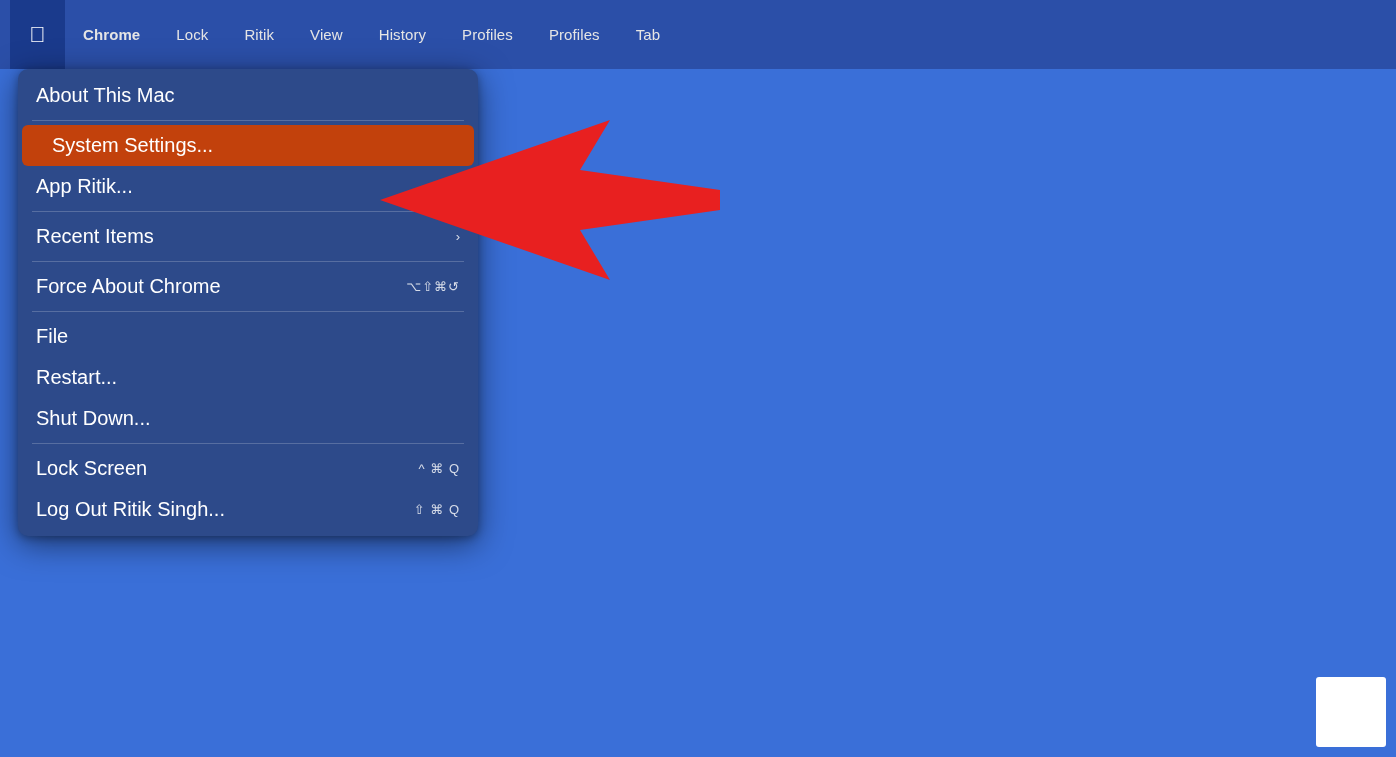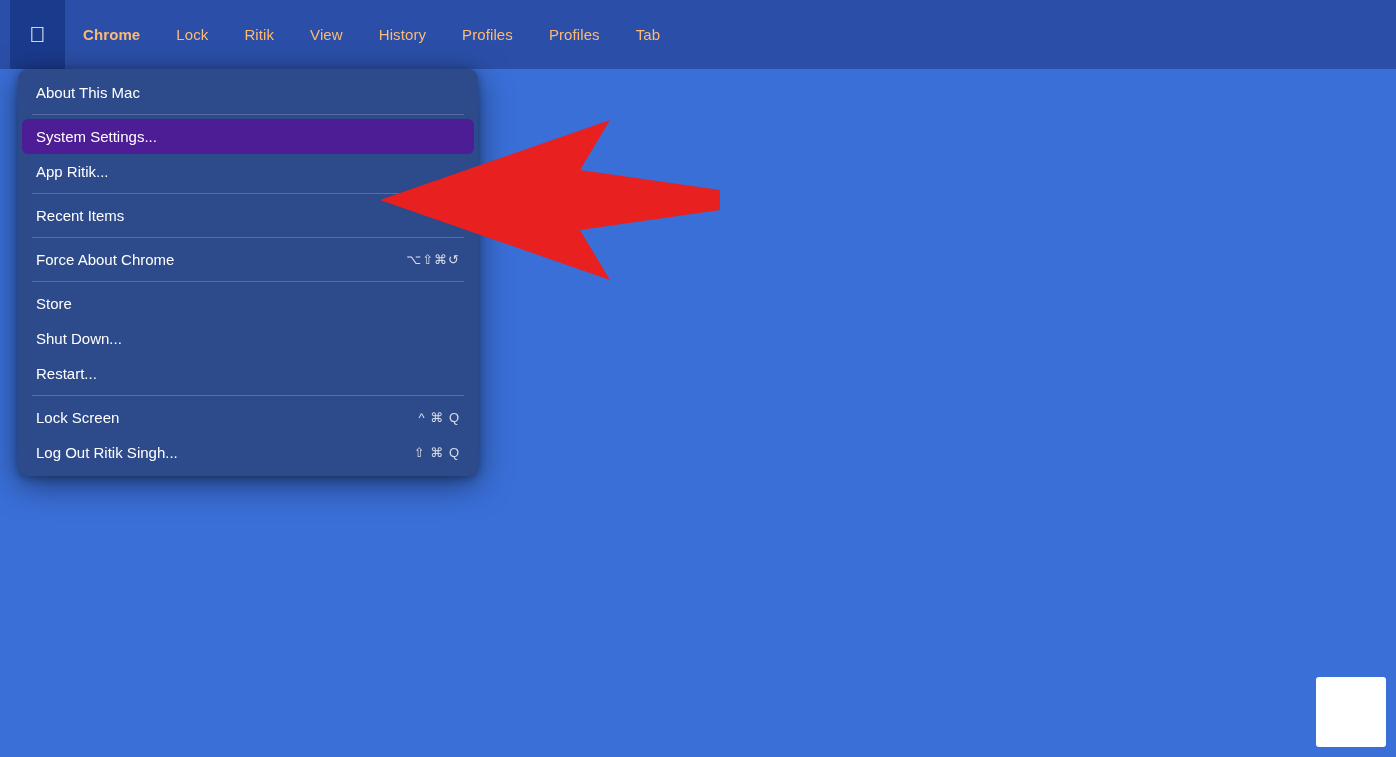--- a/index.html
+++ b/index.html
@@ -39,21 +39,21 @@
       color: white;
       font-size: 22px;
       line-height: 1;
     }
 
     .menubar-item {
       height: 69px;
       display: flex;
       align-items: center;
       padding: 0 18px;
-      color: #fdba74;
+      color: #e5e5e5;
       font-size: 15px;
       font-weight: 400;
       cursor: pointer;
       white-space: nowrap;
       letter-spacing: 0.1px;
     }
 
     .menubar-item.chrome-item {
       font-weight: 600;
       font-size: 15px;
@@ -77,28 +77,28 @@
       align-items: center;
       justify-content: space-between;
       padding: 9px 18px;
       color: white;
       font-size: 15px;
       cursor: pointer;
       position: relative;
     }
 
     .menu-item.highlighted {
-      background-color: #4c1d95;
+      background-color: #c2410c;
       border-radius: 6px;
       margin: 0 4px;
-      padding: 9px 14px;
+      padding: 9px 30px;
     }
 
     .menu-item-label {
-      font-size: 15px;
+      font-size: 20px;
     }
 
     .menu-item-shortcut {
       color: rgba(255,255,255,0.8);
       font-size: 13px;
       letter-spacing: 1px;
     }
 
     .menu-item-arrow {
       color: rgba(255,255,255,0.8);
@@ -188,29 +188,29 @@
   </div>
   <div class="menu-divider"></div>
 
   <div class="menu-item">
     <span class="menu-item-label">Force About Chrome</span>
     <span class="menu-item-shortcut">⌥⇧⌘↺</span>
   </div>
   <div class="menu-divider"></div>
 
   <div class="menu-item">
-    <span class="menu-item-label">Store</span>
+    <span class="menu-item-label">File</span>
+  </div>
+
+  <div class="menu-item">
+    <span class="menu-item-label">Restart...</span>
   </div>
 
   <div class="menu-item">
     <span class="menu-item-label">Shut Down...</span>
-  </div>
-
-  <div class="menu-item">
-    <span class="menu-item-label">Restart...</span>
   </div>
   <div class="menu-divider"></div>
 
   <div class="menu-item">
     <span class="menu-item-label">Lock Screen</span>
     <span class="menu-item-shortcut">^ ⌘ Q</span>
   </div>
 
   <div class="menu-item">
     <span class="menu-item-label">Log Out Ritik Singh...</span>

